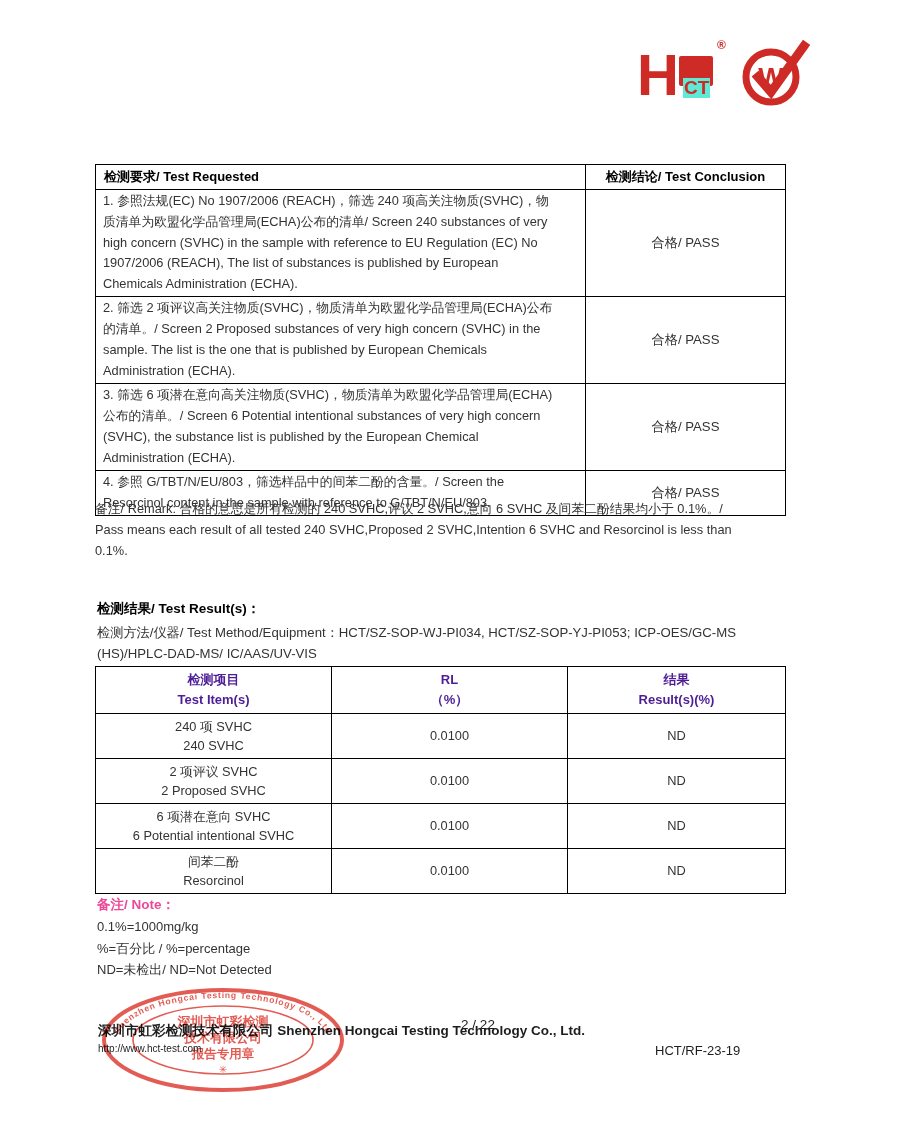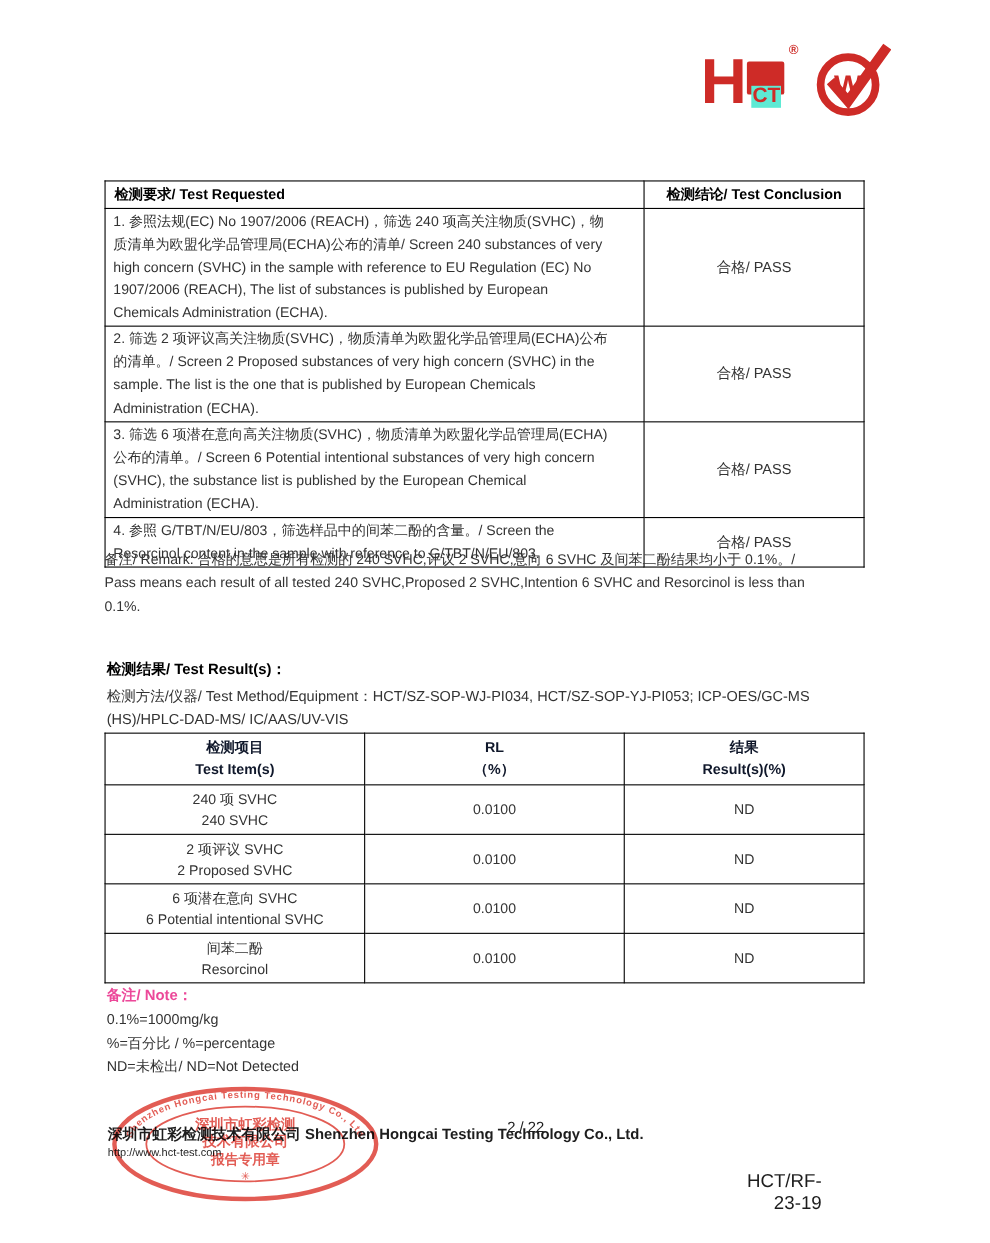--- a/index.html
+++ b/index.html
@@ -33,30 +33,30 @@
   .t1 tr.r3 td{height:84px;}
   .t1 tr.r4 td{height:36px;}
 
   .remark{left:95px;top:498px;width:702px;font-size:12.8px;line-height:21px;white-space:pre-line;color:#333;}
 
   .results-title{left:97px;top:600px;font-size:13.5px;font-weight:bold;color:#000;}
   .method{left:97px;top:622px;width:695px;font-size:13.2px;line-height:21px;white-space:pre-line;color:#333;}
 
   .t2{left:95px;top:666px;width:690px;}
   .t2 th,.t2 td{border:1.5px solid #000;text-align:center;vertical-align:middle;overflow:hidden;}
-  .t2 th{font-size:13px;color:#0f172a;height:44px;line-height:20px;}
+  .t2 th{font-size:13px;color:#4c1d95;height:44px;line-height:20px;}
   .t2 td{font-size:12.8px;color:#333;height:42px;line-height:19.5px;}
 
   .note-title{left:97px;top:896px;font-size:13.5px;font-weight:bold;color:#ec4899;}
   .note-line{left:97px;font-size:13px;color:#333;}
 
   .footer-company{left:98px;top:1022px;font-size:13.5px;color:#1d1d1d;z-index:2;font-weight:bold;}
   .footer-url{left:98px;top:1043px;font-size:10px;color:#1d1d1d;z-index:2;}
   .footer-page{left:428px;top:1017px;width:100px;text-align:center;font-size:13.5px;color:#1d1d1d;z-index:2;}
-  .footer-code{left:655px;top:1043px;width:92px;text-align:right;font-size:17px;color:#1d1d1d;z-index:2;margin-top:21px;}
+  .footer-code{left:655px;top:1043px;width:92px;text-align:left;font-size:13px;color:#1d1d1d;z-index:2;}
 
   .stamp{left:99px;top:985px;width:248px;height:110px;z-index:3;opacity:0.85;mix-blend-mode:multiply;}
 </style>
 </head>
 <body>
 
 <div class="page">
 
 
   <div class="abs logo-hct">

